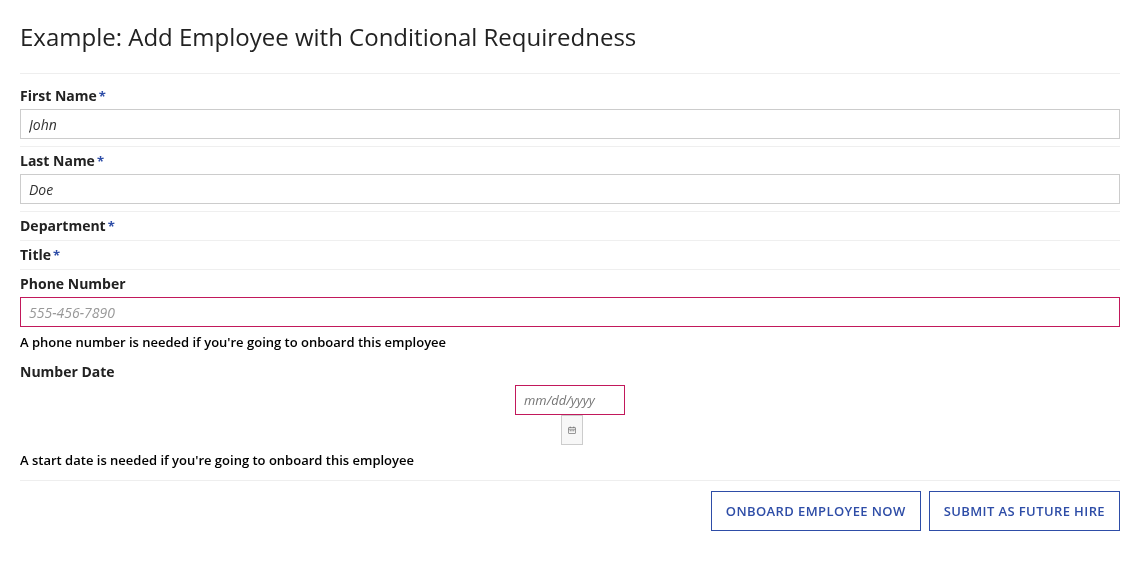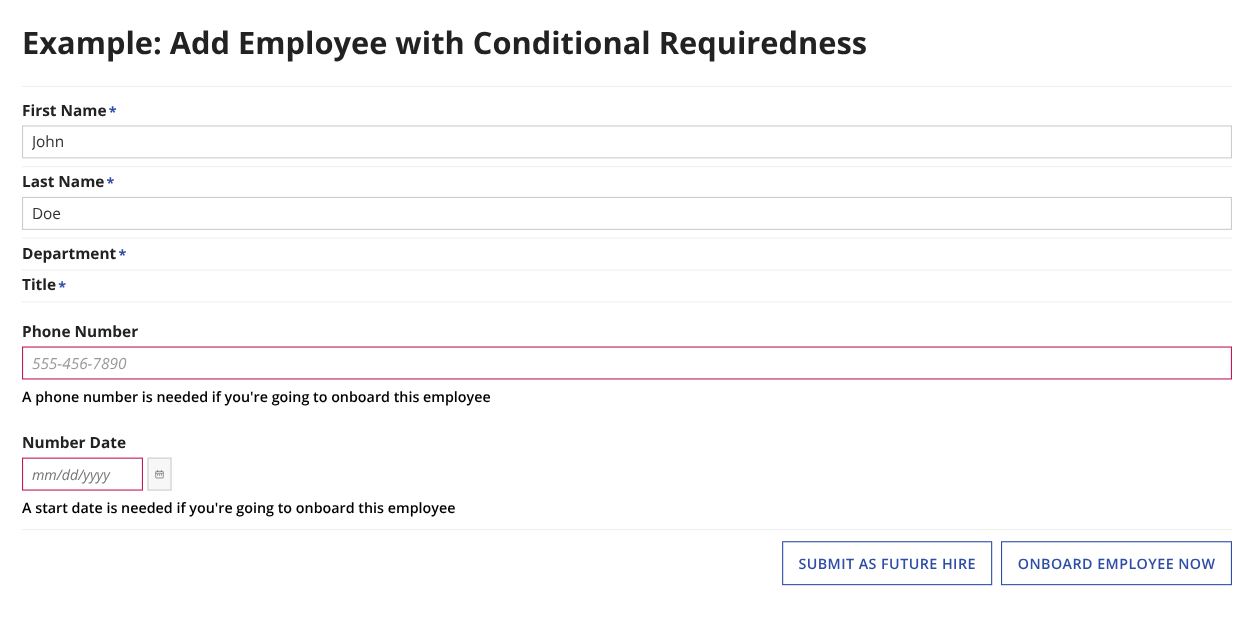--- a/index.html
+++ b/index.html
@@ -9,34 +9,33 @@
     font-family: "Open Sans", "Segoe UI", -apple-system, BlinkMacSystemFont, sans-serif;
     font-size: 14px;
     color: #222;
     background: #fff;
   }
   .page {
     width: 1140px;
     padding: 10px 20px 20px 20px;
   }
   h1.page-title {
-    font-size: 28px;
-    font-weight: 700;
+    font-size: 24px;
+    font-weight: 400;
     margin: 10px 0 8px 0;
     border-bottom: 1px solid #eee;
     padding-bottom: 20px;
   }
   .form-group {
     margin: 0;
     padding: 4px 0 1px 0;
     border-bottom: 1px solid #efefef;
   }
   .form-group.no-border {
     border-bottom: none;
-    margin-top: 13px;
   }
   .label-row {
     font-weight: 700;
     font-size: 14px;
     margin-bottom: 4px;
     display: flex;
     align-items: center;
   }
   .req-star {
     color: #2e4da7;
@@ -48,20 +47,21 @@
     width: 100%;
     border: 1px solid #ccc;
     background: #fff;
     font-size: 14px;
     padding: 6px 8px;
     height: 30px;
     line-height: 16px;
     font-family: inherit;
     color: #333;
     margin-bottom: 6px;
+    font-style: italic;
   }
   .text-input::placeholder {
     font-style: italic;
     color: #999;
   }
   .select-wrap {
     position: relative;
     width: 100%;
   }
   .select-input {
@@ -88,20 +88,21 @@
   .error-msg {
     color: #000000;
     font-weight: 600;
     font-size: 13px;
     margin: 0 0 6px 0;
   }
   .date-row {
     display: flex;
     align-items: center;
     margin-bottom: 6px;
+    flex-direction: column;
   }
   .date-input {
     width: 110px;
     border: 1px solid #c2185b;
     background: #fff;
     font-size: 13px;
     padding: 6px 8px;
     height: 30px;
     font-style: italic;
     color: #999;
@@ -199,17 +200,17 @@
           <rect x="3.5" y="8.5" width="2" height="2" fill="#666"></rect>
           <rect x="7" y="8.5" width="2" height="2" fill="#666"></rect>
           <rect x="10.5" y="8.5" width="2" height="2" fill="#666"></rect>
         </svg>
       </button>
     </div>
     <div class="error-msg">A start date is needed if you're going to onboard this employee</div>
   </div>
 
   <div class="actions">
+    <button type="button" class="btn">ONBOARD EMPLOYEE NOW</button>
     <button type="button" class="btn">SUBMIT AS FUTURE HIRE</button>
-    <button type="button" class="btn">ONBOARD EMPLOYEE NOW</button>
   </div>
 
 </div>
 
 </body></html>

